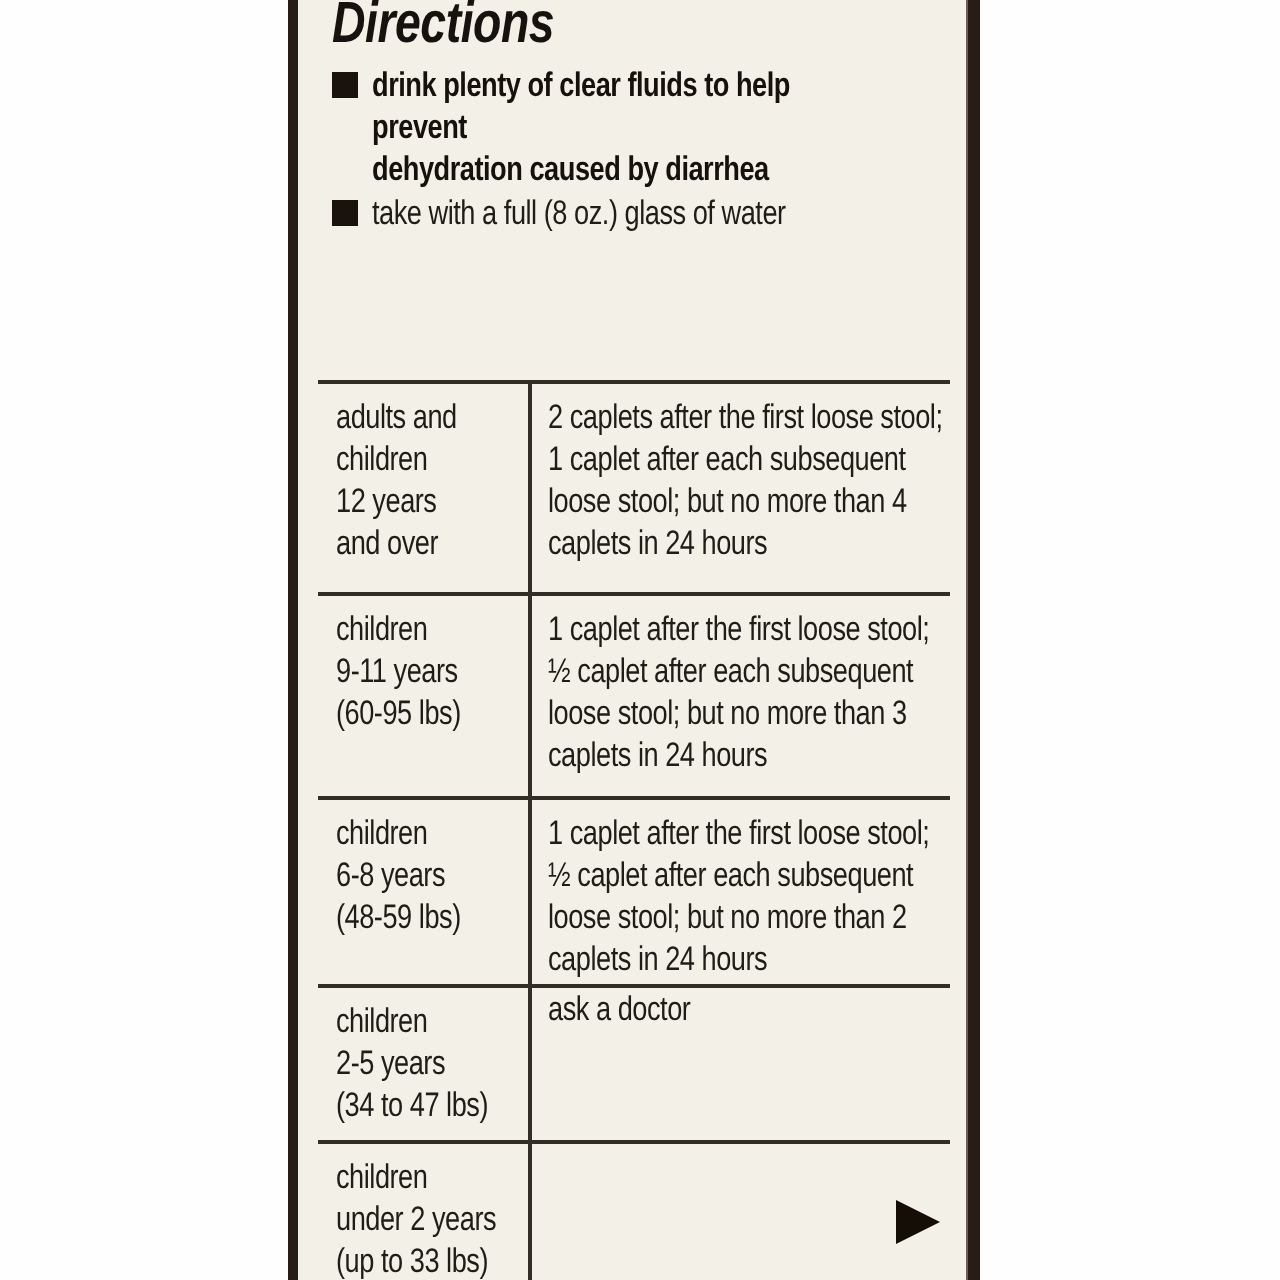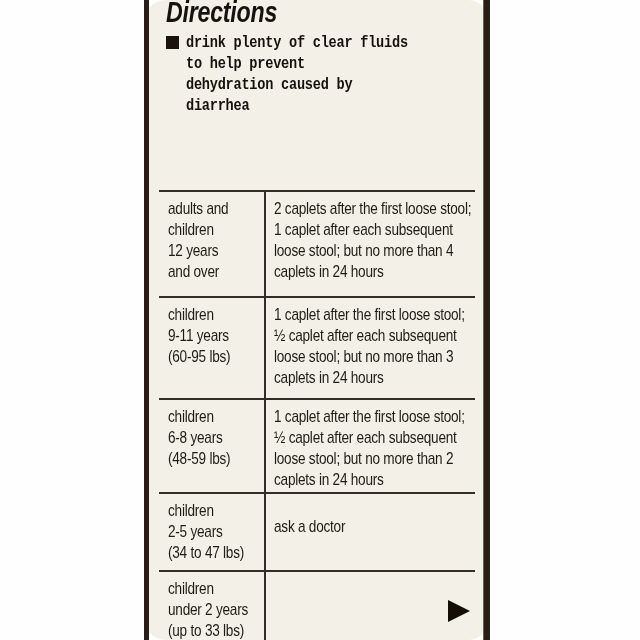--- a/index.html
+++ b/index.html
@@ -7,21 +7,20 @@
     width: 640px; height: 640px; overflow: hidden;
     background: #ffffff;
     font-family: "Liberation Sans", sans-serif;
     color: #201c18;
   }
   .page { position: relative; width: 640px; height: 640px; background: #fefefe; }
 
   .label {
     position: absolute; left: 144px; top: 0; width: 346px; height: 640px;
     background: #f2f0e7;
-    border-radius: 22px;
   }
   .bar { position: absolute; top: 0; bottom: 0; background: #281d16; }
   .bar-left  { left: 0; width: 5px; }
   .bar-right { right: 0; width: 6px; box-shadow: -1px 0 0 #6b5f55; }
 
   .content { position: absolute; left: 5px; right: 6px; top: 0; bottom: 0; }
 
   .cond {
     transform: scaleX(0.8);
     transform-origin: 0 0;
@@ -31,21 +30,21 @@
   }
 
   .title {
     position: absolute; left: 17px; top: -4px; margin: 0;
     font-size: 29px; line-height: 32px;
     font-style: italic; font-weight: bold;
     color: #17120e;
   }
 
   .bullets { position: absolute; left: 17px; top: 32px; width: 305px; }
-  .bullet { display: flex; align-items: flex-start; margin-bottom: 1px; font-family: Liberation Mono, monospace; }
+  .bullet { display: flex; align-items: flex-start; margin-bottom: 1px; }
   .sq {
     flex: 0 0 13px; width: 13px; height: 13px;
     background: #1a130d; margin: 4px 7px 0 0;
   }
   .btext { flex: 1 1 auto; font-size: 17px; line-height: 21px; }
   .bullet.em .btext { font-weight: bold; color: #17110c; }
 
   .dose-table { position: absolute; left: 10px; top: 190px; width: 316px; height: 354px; }
   .vline {
     position: absolute; left: 105px; top: 0; width: 2px; height: 450px;
@@ -57,21 +56,21 @@
     display: flex;
   }
   .r1 { height: 106px; }
   .r2 { height: 102px; }
   .r3 { height: 94px; }
   .r4 { height: 78px; }
   .r5 { height: 70px; }
   .cell { box-sizing: border-box; font-size: 17px; line-height: 21px; }
   .group-cell { flex: 0 0 107px; padding: 6px 0 0 9px; }
   .dose-cell  { flex: 1 1 auto; padding: 6px 0 12px 8px; }
-  .dose-cell.vcenter { display: flex; align-items: center; padding-top: 0; }
+  .dose-cell.vcenter { display: flex; align-items: flex-start; padding-top: 0; }
   .dose-cell.vcenter .cond { flex: 1; }
 
   .arrow {
     position: absolute; left: 289px; top: 410px;
     width: 0; height: 0;
     border-top: 11px solid transparent;
     border-bottom: 11px solid transparent;
     border-left: 22px solid #150e07;
   }
 </style>
@@ -85,20 +84,24 @@
 
     <div class="content">
 
       <h1 class="title cond">Directions</h1>
 
       <div class="bullets">
         <div class="bullet em">
           <span class="sq"></span>
           <div class="btext cond">drink plenty of clear fluids to help prevent
 dehydration caused by diarrhea</div>
+        </div>
+        <div class="bullet">
+          <span class="sq"></span>
+          <div class="btext cond">take with a full (8 oz.) glass of water</div>
         </div>
       </div>
 
       <div class="dose-table">
         <div class="vline"></div>
 
         <div class="row r1">
           <div class="cell group-cell">
             <div class="cond">adults and
 children

